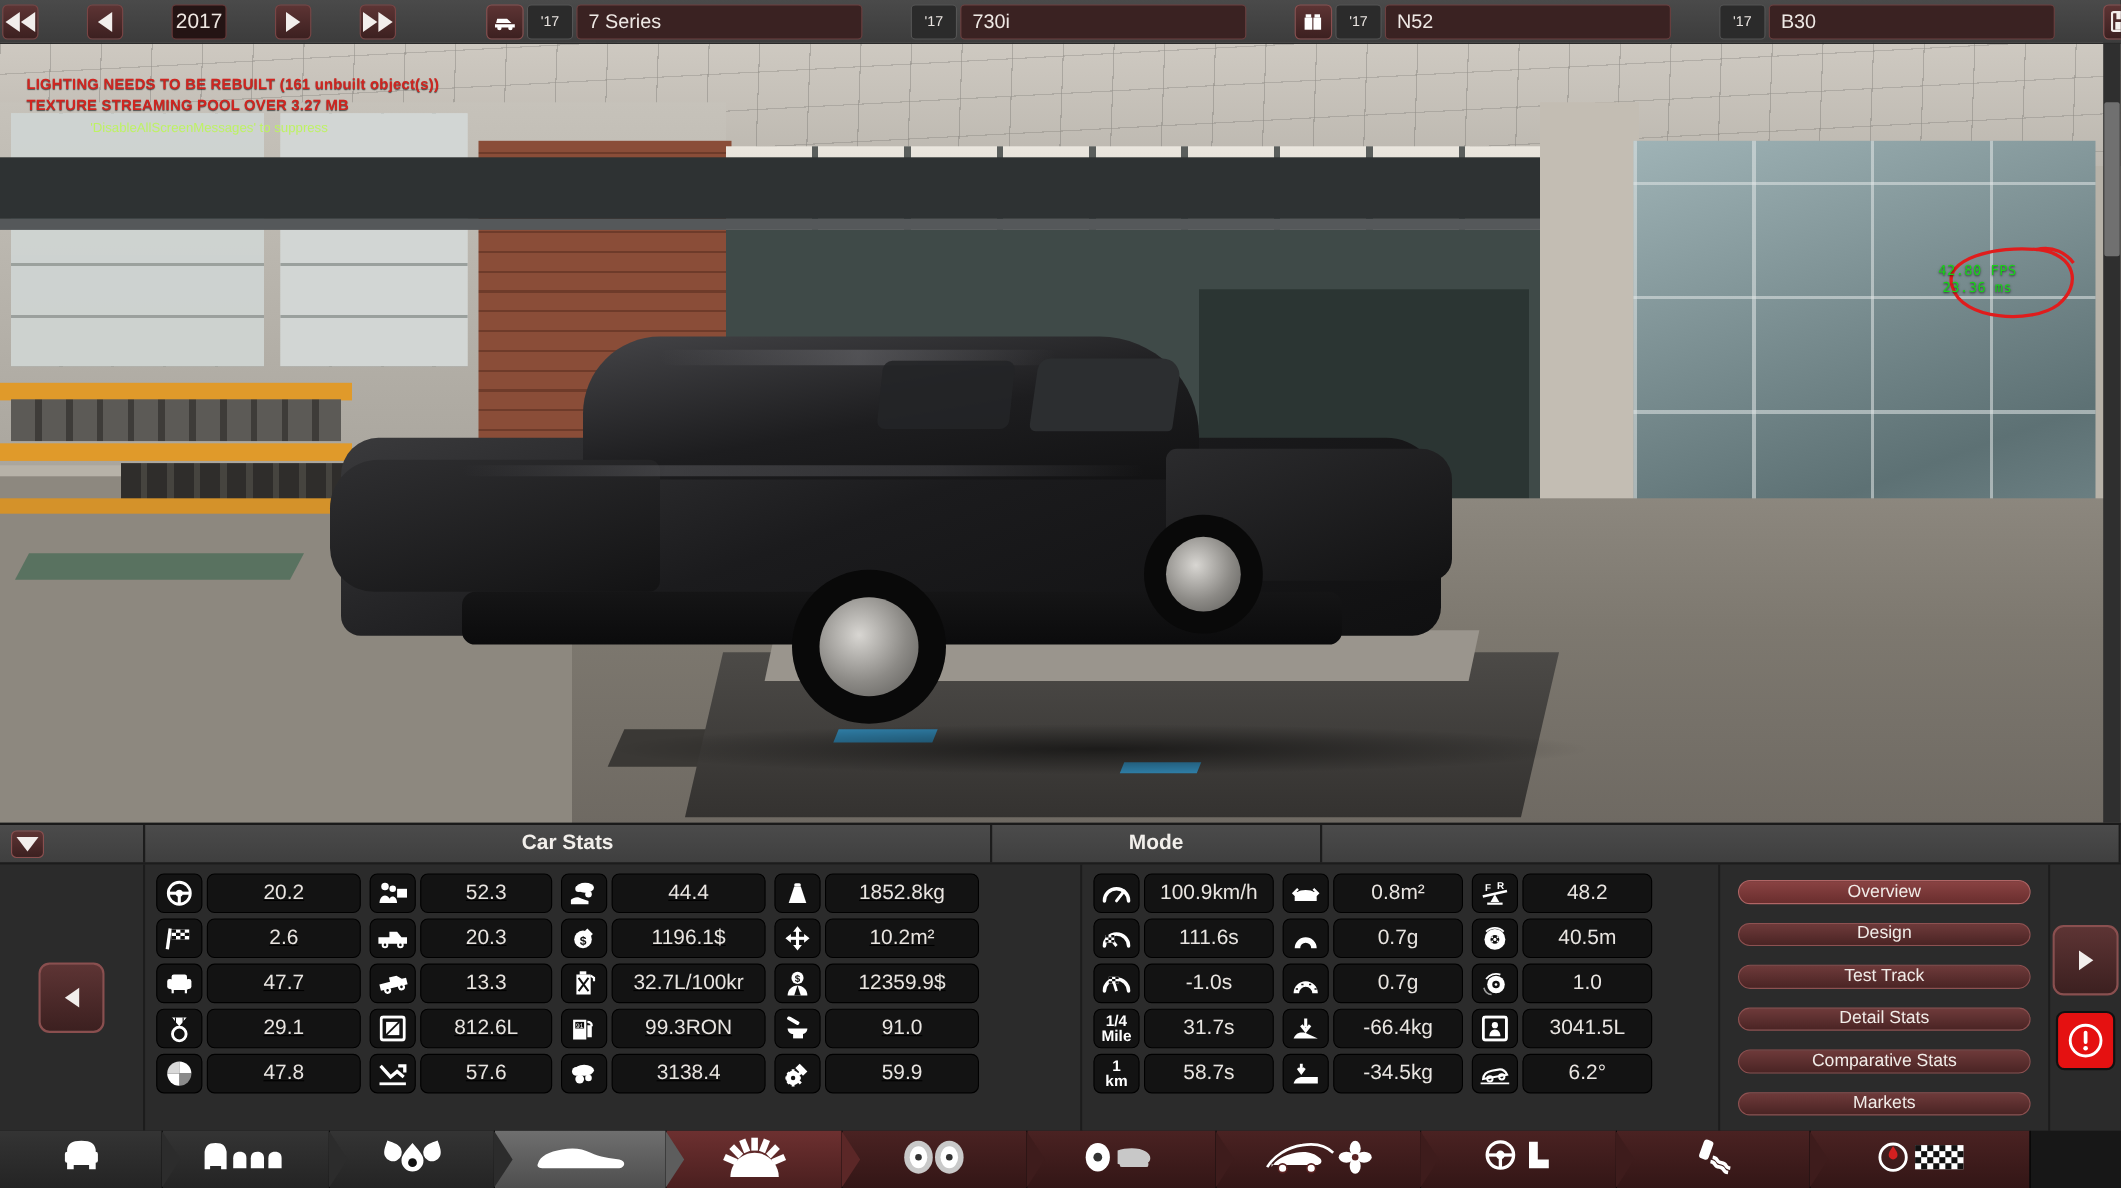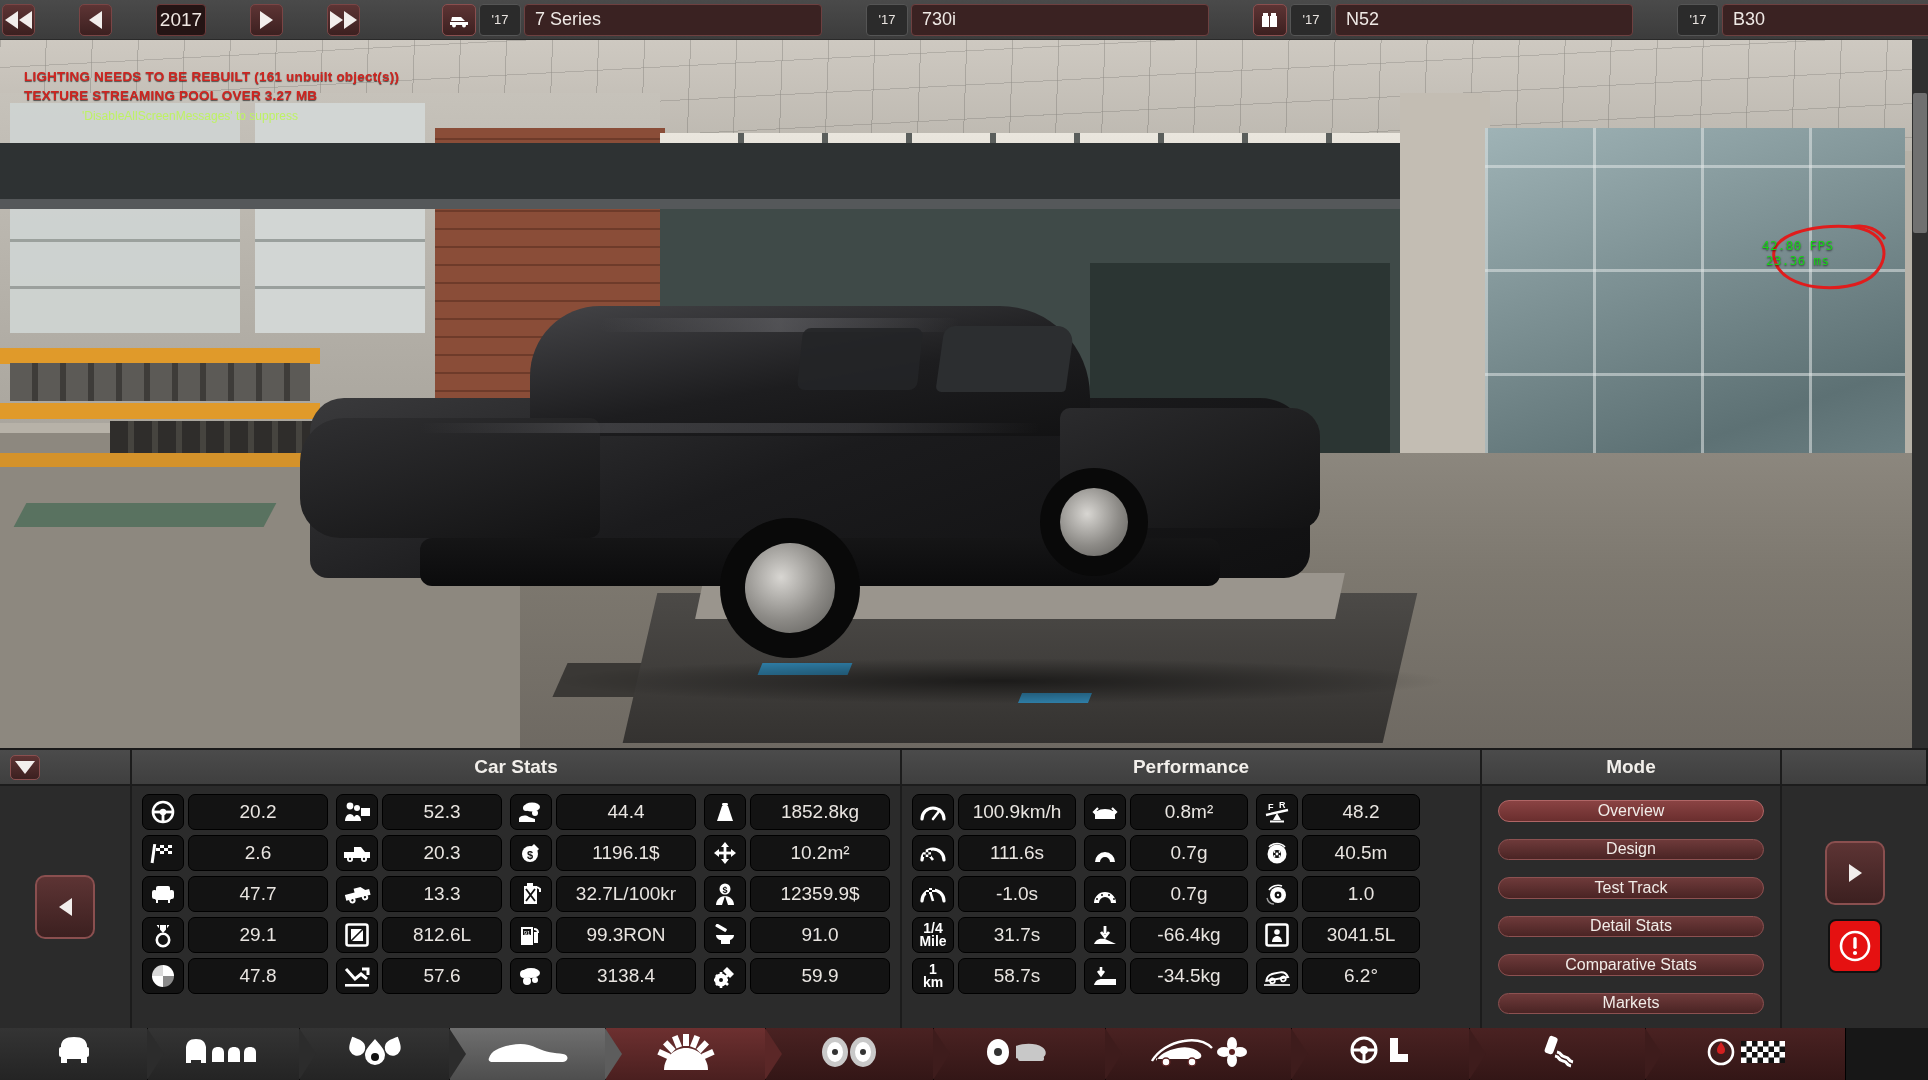--- a/index.html
+++ b/index.html
@@ -26,21 +26,21 @@
 
   #tb-mid{ flex:1 1 auto; height:40px; }
 
   .tb-group{ display:flex; align-items:center; gap:3px; margin-right:4px; flex:none; }
   .tb-icon{ width:34px;height:32px;border-radius:5px;background:linear-gradient(#5d3434,#3c2020);
     border:1px solid #8a4f4f; display:flex;align-items:center;justify-content:center; cursor:pointer; }
   .tb-yr{ width:42px;height:32px;border-radius:4px;background:#2b2b2b;border:1px solid #555;
     color:#e9e4e0;font-size:13px;display:flex;align-items:center;justify-content:center; }
   .tb-field{ height:32px;border-radius:4px;background:#3a2222;border:1px solid #6d4040;
     color:#efe9e5;font-size:18px;display:flex;align-items:center;padding-left:10px; }
-  .w-name{ width:298px; }
+  .w-name{ width:260px; }
   .tb-right{ display:flex;align-items:center;gap:4px;padding-right:8px;flex:none; }
   .tb-sq{ width:32px;height:32px;border-radius:5px;background:linear-gradient(#5d3434,#3c2020);
     border:1px solid #8a4f4f;display:flex;align-items:center;justify-content:center;cursor:pointer;
     color:#f3eeeb;font-size:20px;font-weight:bold; }
 
   
   #viewport{ position:absolute; left:0; top:33px; width:1928px; height:715px; overflow:hidden;
     background:#6e6a63; }
   .vp-layer{ position:absolute; }
 
@@ -168,21 +168,21 @@
   #hh-end{ flex:1; }
 
   #hudbody{ display:flex; height:242px; }
   #leftnav{ width:132px; display:flex; align-items:center; justify-content:center;
     border-right:2px solid #1c1c1c; background:#2b2b2b; }
   .bignav{ width:60px;height:64px;border-radius:10px;background:linear-gradient(#5d3434,#3c2020);
     border:2px solid #8a4f4f; display:flex;align-items:center;justify-content:center;cursor:pointer; }
 
   .statpanel{ display:flex; padding:8px 6px 6px 10px; border-right:2px solid #1c1c1c;
     background:#2b2b2b; gap:0px; }
-  #carstats{ width:770px; }
+  #carstats{ width:852px;text-decoration:underline; }
   #perfstats{ width:580px; }
 
   .col{ display:flex; flex-direction:column; gap:5px; padding-right:8px; }
   .srow{ display:flex; align-items:center; gap:4px; }
   .sicon{ width:42px;height:36px;border-radius:7px;background:#131313; border:1px solid #000;
     display:flex;align-items:center;justify-content:center; flex:none; color:#fff; }
   .sicon svg{ display:block; }
   .sval{ height:36px;border-radius:7px;background:#131313;border:1px solid #000;
     color:#e9e5e1; font-size:19px; display:flex;align-items:center;justify-content:center;
     padding:0 6px; white-space:nowrap; overflow:hidden; }
@@ -366,21 +366,20 @@
 
   <div id="hud">
 
     <div id="hudhead">
       <div class="hh" id="hh-toggle">
         <div class="toggle-btn">
             <span class="tri tri-d"></span>
           </div>
       </div>
       <div class="hh" id="hh-car">Car Stats</div>
-      <div class="hh" id="hh-perf">Performance</div>
       <div class="hh" id="hh-mode">Mode</div>
       <div class="hh" id="hh-end"></div>
     </div>
 
     <div id="hudbody">
 
       <div id="leftnav">
         <div class="bignav">
             <span class="tri tri-l"></span>
           </div>

